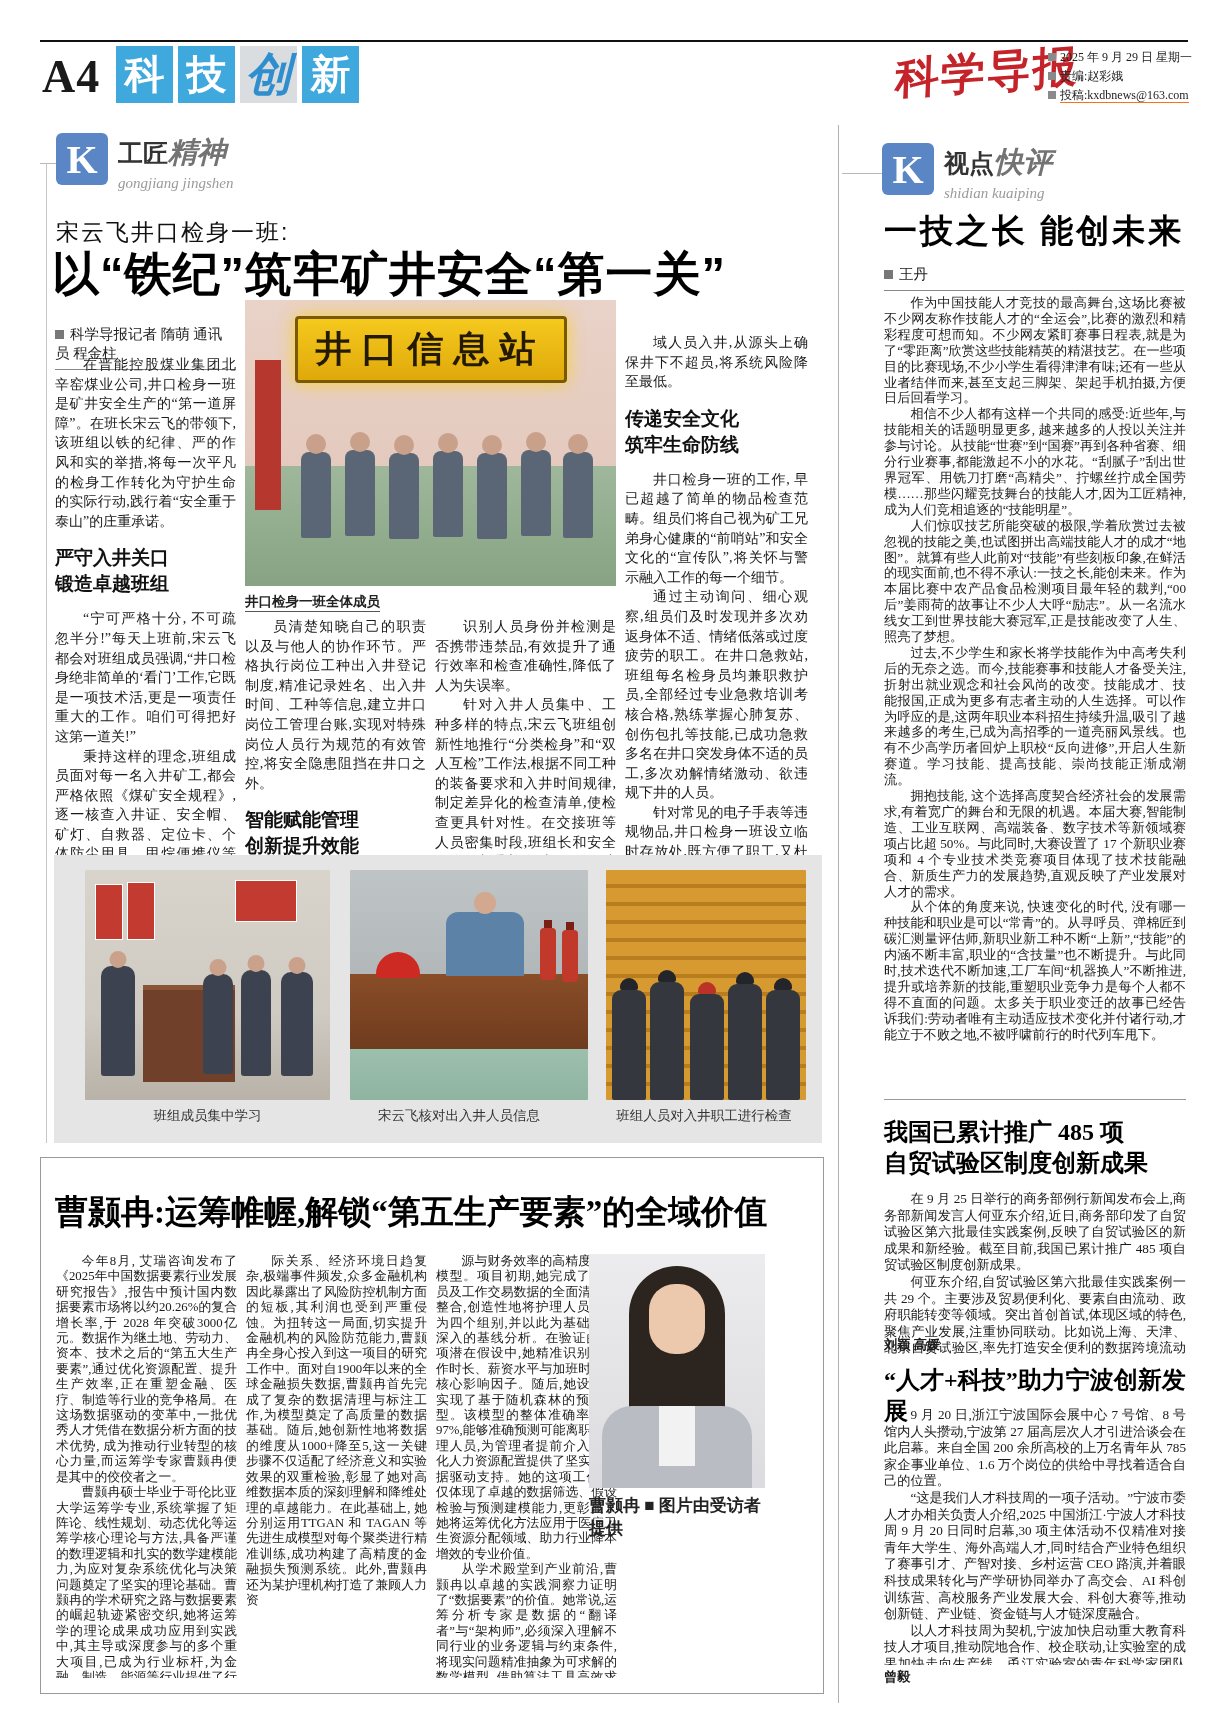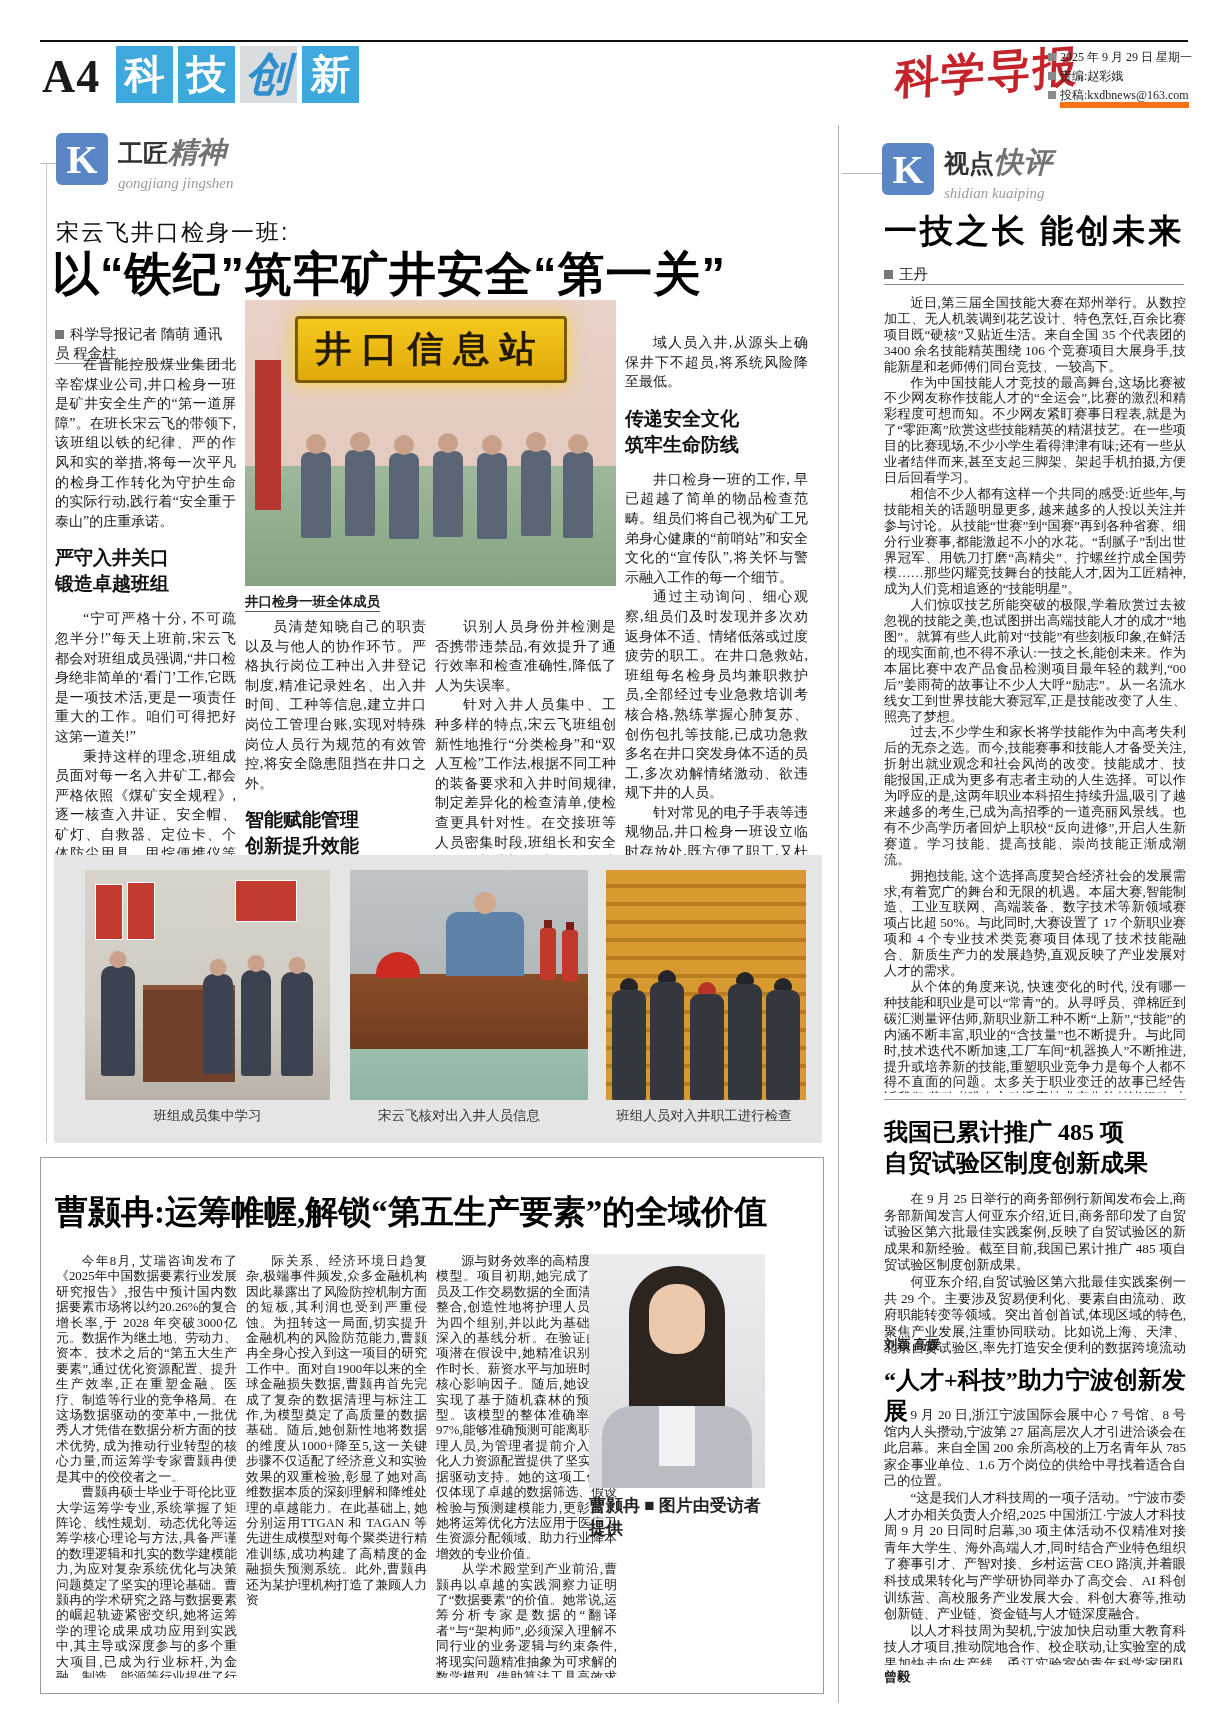--- a/index.html
+++ b/index.html
@@ -13,38 +13,38 @@
   .tile{width:57px;height:57px;display:flex;align-items:center;justify-content:center;
         font-family:"Liberation Sans",sans-serif;font-weight:bold;font-size:40px;}
   .tile.blue{background:#3fa9de;color:#fff;}
   .tile.script{background:#d9dde0;color:#2f8fce;font-family:"Liberation Serif",serif;
         font-style:italic;font-size:46px;}
   .masthead{position:absolute;left:895px;top:44px;width:160px;font-size:44px;font-weight:bold;
         color:#c4232a;transform:rotate(-4deg) skewX(-6deg);letter-spacing:2px;white-space:nowrap;}
   .pubinfo{position:absolute;left:1048px;top:48px;width:145px;font-size:12px;color:#222;line-height:19px;}
   .pubinfo .row{white-space:nowrap;}
   .pubinfo .sq{display:inline-block;width:8px;height:8px;background:#8a8a8a;margin-right:4px;}
-  .pubinfo .ul{border-bottom:6px solid #f97316;}
+  .pubinfo .ul{border-bottom:1px solid #f97316;}
   
   .badge{display:flex;align-items:flex-start;background:#fff;padding-right:10px;position:relative;z-index:2;}
   .badge .k{width:52px;height:52px;background:#5a86c6;color:#fff;border-radius:6px;
         display:flex;align-items:center;justify-content:center;font-size:40px;font-weight:bold;
         font-family:"Liberation Serif",serif;}
   .badge .tt{margin-left:10px;}
   .badge .line1{font-size:25px;font-weight:bold;color:#333;font-family:"Liberation Sans",sans-serif;}
   .badge .line1 .script{color:#737373;font-family:"Liberation Serif",serif;font-style:italic;font-size:29px;font-weight:bold;}
   .badge .pinyin{font-size:15px;color:#9a9a9a;font-style:italic;margin-top:2px;}
   
   #a1{left:40px;top:125px;width:782px;height:1022px;}
   #a1 .frame-h{position:absolute;left:0;top:38px;width:782px;height:1px;background:#b8b8b8;}
   #a1 .frame-v{position:absolute;left:6px;top:38px;width:1px;height:980px;background:#c6c6c6;}
   .kicker{font-size:23px;color:#111;font-family:"Liberation Sans",sans-serif;letter-spacing:2px;}
   .headline1{font-size:47px;font-weight:900;font-family:"Liberation Sans",sans-serif;
         letter-spacing:1px;color:#000;white-space:nowrap;}
-  .byline{font-size:14.5px;color:#222;border-bottom:1px solid #888;}
+  .byline{font-size:14.5px;color:#222;padding-bottom:6px;border-bottom:1px solid #888;}
   .byline .sq{display:inline-block;width:9px;height:9px;background:#777;margin-right:6px;}
   .newscol{font-size:14px;line-height:19.6px;text-align:justify;overflow:hidden;}
   .newscol p{margin:0;text-indent:2em;}
   .subhead{font-family:"Liberation Sans",sans-serif;font-weight:bold;font-size:19px;
         line-height:26px;margin:14px 0 12px 0;color:#111;}
   .capt{font-size:13.5px;font-weight:bold;color:#222;}
   .capt .ul{border-bottom:1px solid #555;padding-bottom:2px;}
   
   .mainphoto{background:linear-gradient(#e9d2c8 0%,#e4cabe 58%,#9fb79b 58%,#87a383 100%);overflow:hidden;}
   .signboard{position:absolute;left:50%;top:16px;transform:translateX(-50%);
@@ -246,21 +246,20 @@
     <div class="badge abs" style="left:22px;top:18px;">
       <div class="k">K</div>
       <div class="tt">
         <div class="line1"><span>视点</span><span class="script">快评</span></div>
         <div class="pinyin">shidian kuaiping</div>
       </div>
     </div>
     <div class="headline3 abs" style="left:24px;top:84px;">一技之长 能创未来</div>
     <div class="byline abs" style="left:24px;top:140px;width:300px;"><span class="sq"></span><span>王丹</span></div>
     <div class="essay abs" style="left:24px;top:170px;width:302px;height:798px;">
-      <p>近日,第三届全国技能大赛在郑州举行。从数控加工、无人机装调到花艺设计、特色烹饪,百余比赛项目既“硬核”又贴近生活。来自全国 35 个代表团的 3400 余名技能精英围绕 106 个竞赛项目大展身手,技能新星和老师傅们同台竞技、一较高下。</p>
       <p>作为中国技能人才竞技的最高舞台,这场比赛被不少网友称作技能人才的“全运会”,比赛的激烈和精彩程度可想而知。不少网友紧盯赛事日程表,就是为了“零距离”欣赏这些技能精英的精湛技艺。在一些项目的比赛现场,不少小学生看得津津有味;还有一些从业者结伴而来,甚至支起三脚架、架起手机拍摄,方便日后回看学习。</p>
       <p>相信不少人都有这样一个共同的感受:近些年,与技能相关的话题明显更多, 越来越多的人投以关注并参与讨论。从技能“世赛”到“国赛”再到各种省赛、细分行业赛事,都能激起不小的水花。“刮腻子”刮出世界冠军、用铣刀打磨“高精尖”、拧螺丝拧成全国劳模……那些闪耀竞技舞台的技能人才,因为工匠精神,成为人们竞相追逐的“技能明星”。</p>
       <p>人们惊叹技艺所能突破的极限,学着欣赏过去被忽视的技能之美,也试图拼出高端技能人才的成才“地图”。就算有些人此前对“技能”有些刻板印象,在鲜活的现实面前,也不得不承认:一技之长,能创未来。作为本届比赛中农产品食品检测项目最年轻的裁判,“00 后”姜雨荷的故事让不少人大呼“励志”。从一名流水线女工到世界技能大赛冠军,正是技能改变了人生、照亮了梦想。</p>
       <p>过去,不少学生和家长将学技能作为中高考失利后的无奈之选。而今,技能赛事和技能人才备受关注,折射出就业观念和社会风尚的改变。技能成才、技能报国,正成为更多有志者主动的人生选择。可以作为呼应的是,这两年职业本科招生持续升温,吸引了越来越多的考生,已成为高招季的一道亮丽风景线。也有不少高学历者回炉上职校“反向进修”,开启人生新赛道。学习技能、提高技能、崇尚技能正渐成潮流。</p>
       <p>拥抱技能, 这个选择高度契合经济社会的发展需求,有着宽广的舞台和无限的机遇。本届大赛,智能制造、工业互联网、高端装备、数字技术等新领域赛项占比超 50%。与此同时,大赛设置了 17 个新职业赛项和 4 个专业技术类竞赛项目体现了技术技能融合、新质生产力的发展趋势,直观反映了产业发展对人才的需求。</p>
       <p>从个体的角度来说, 快速变化的时代, 没有哪一种技能和职业是可以“常青”的。从寻呼员、弹棉匠到碳汇测量评估师,新职业新工种不断“上新”,“技能”的内涵不断丰富,职业的“含技量”也不断提升。与此同时,技术迭代不断加速,工厂车间“机器换人”不断推进,提升或培养新的技能,重塑职业竞争力是每个人都不得不直面的问题。太多关于职业变迁的故事已经告诉我们:劳动者唯有主动适应技术变化并付诸行动,才能立于不败之地,不被呼啸前行的时代列车甩下。</p>
 
     </div>
     <div class="divider abs" style="left:24px;top:974px;width:302px;"></div>
 

